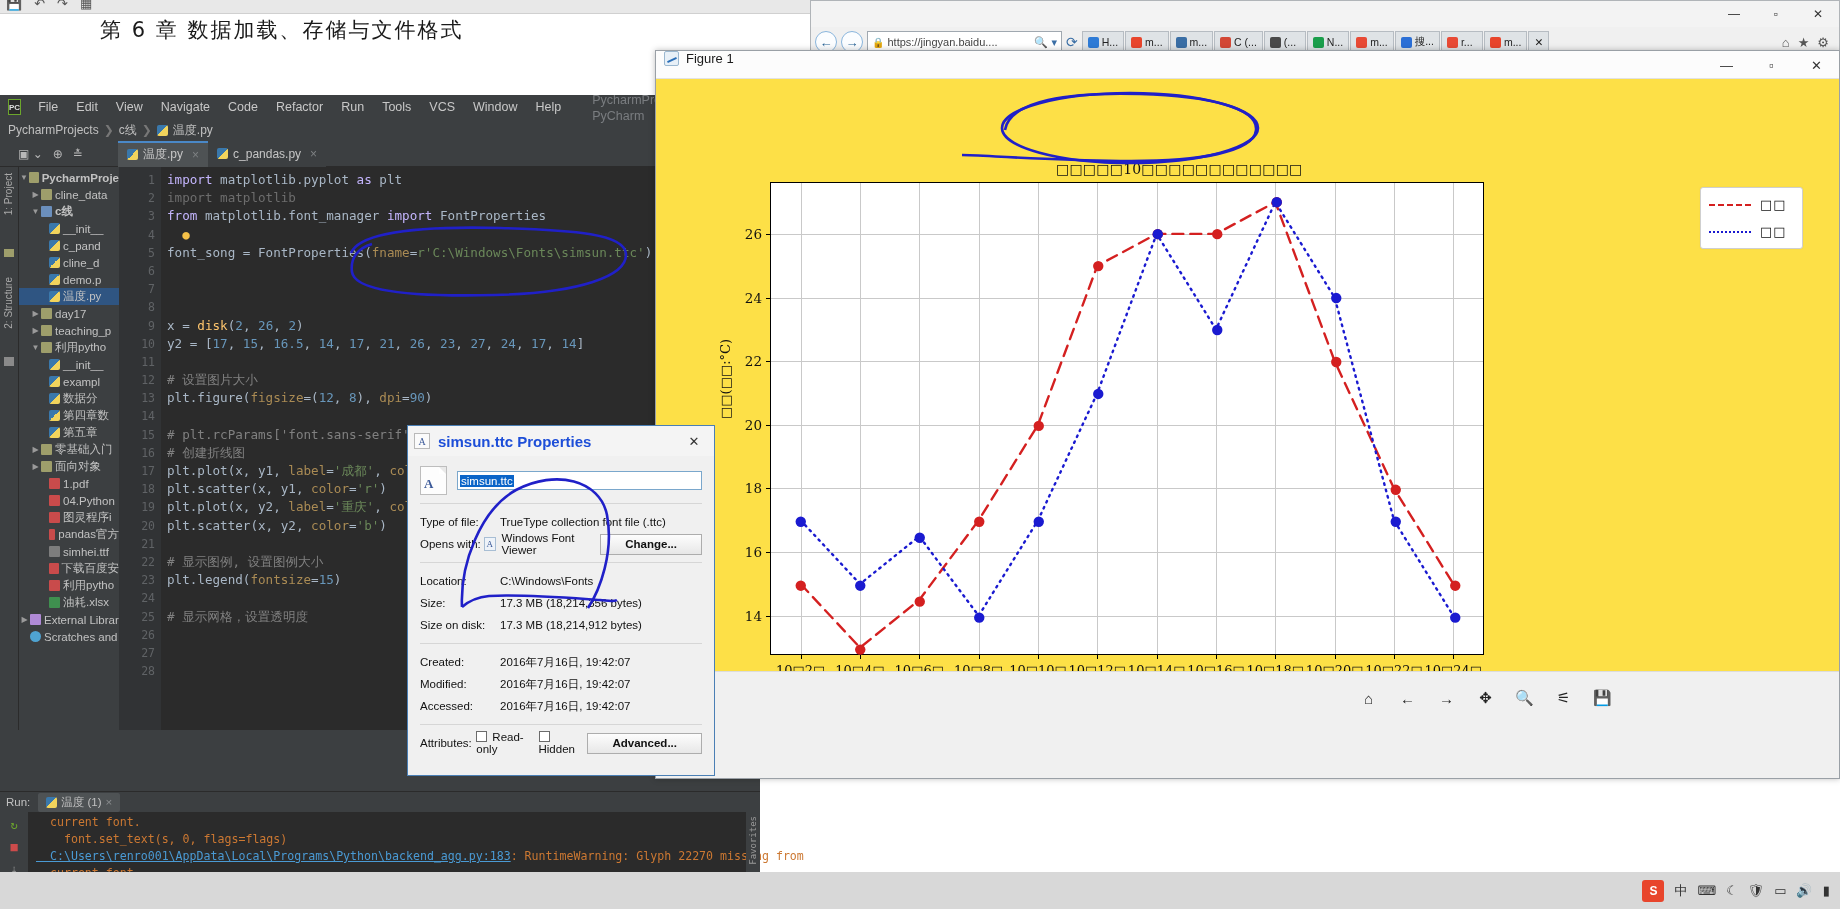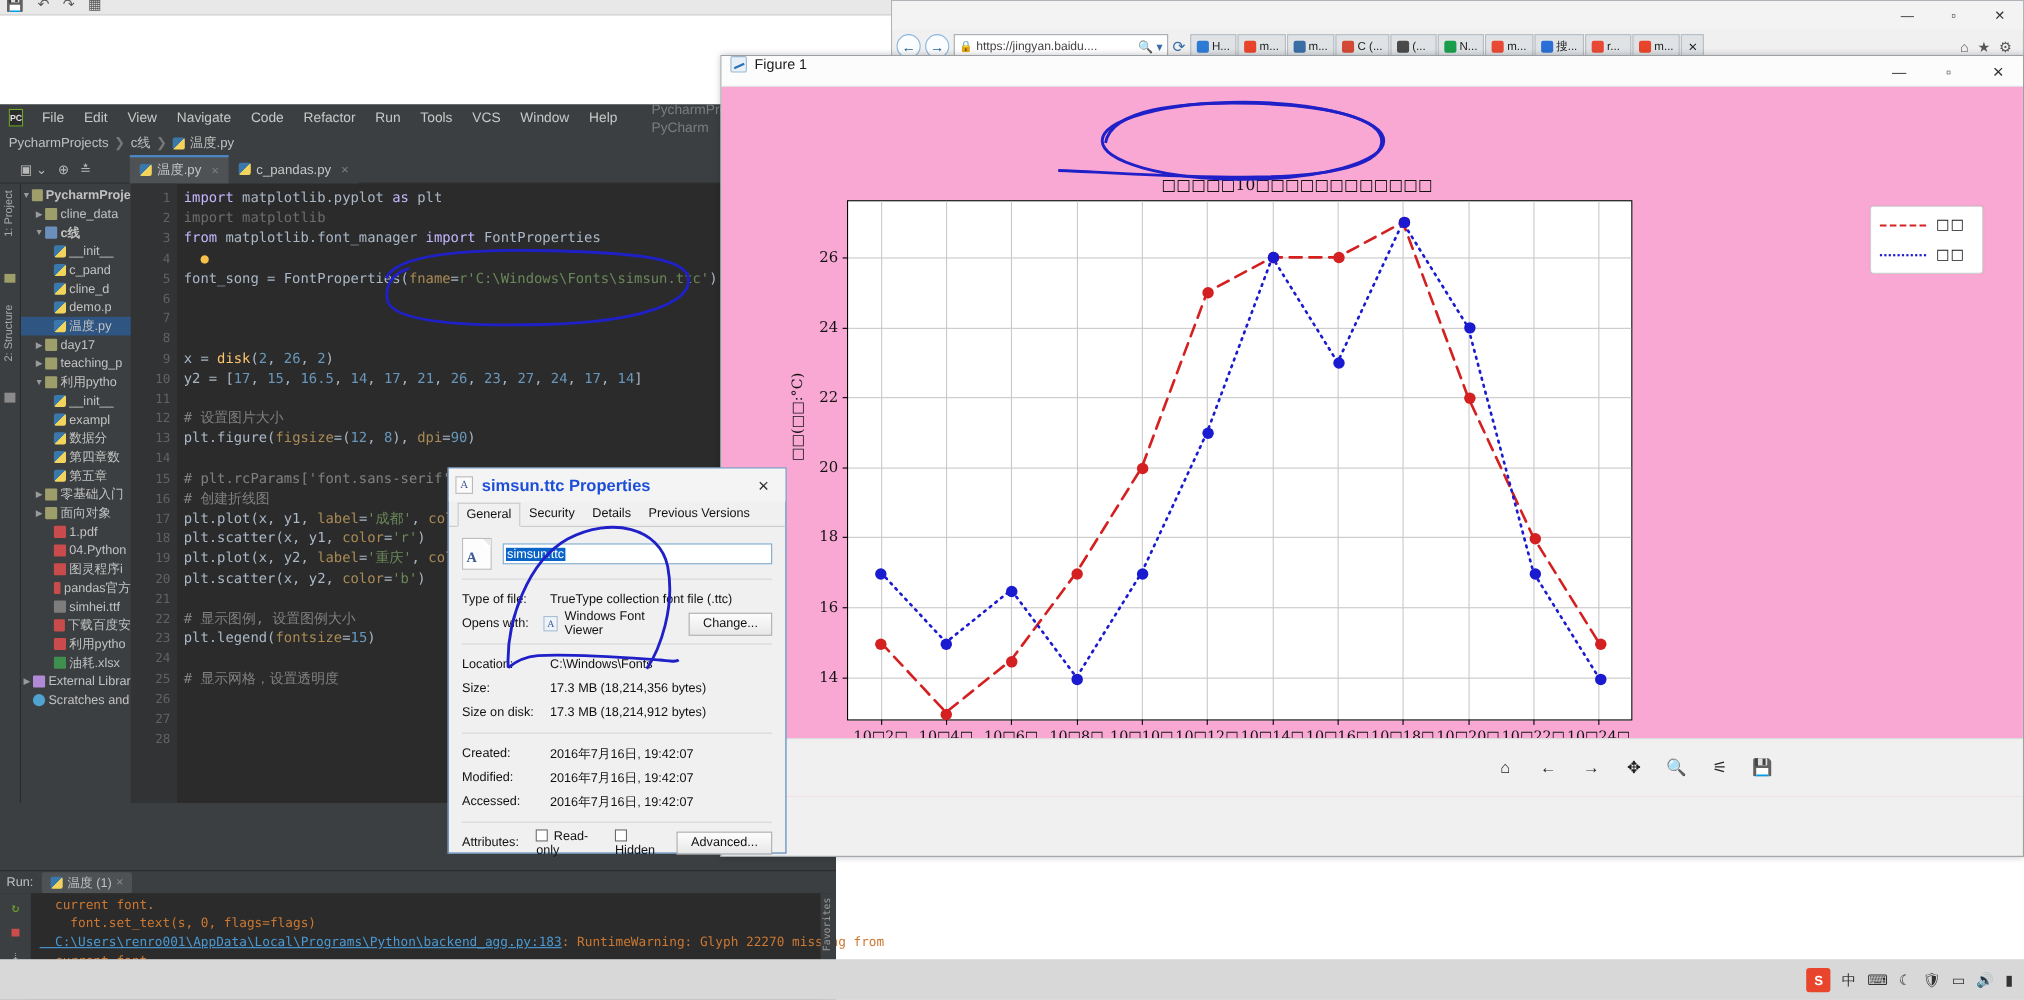--- a/index.html
+++ b/index.html
@@ -160,21 +160,21 @@
     height: 28px; background: #fcfcfc; display:flex; align-items:flex-start; padding-left:8px;
     font-size: 13px; color:#1b1b1b; border-bottom: 1px solid #e2e2e2;
   }
   .fig-ico {
     width: 15px; height: 15px; margin-right: 7px; position: relative;
     background: #e8f0f7; border-radius: 2px; border:1px solid #9bb8d0;
   }
   .fig-ico::after{content:""; position:absolute; left:2px; top:7px; width:10px; height:2px; background:#2b6fb8; transform: rotate(-25deg);}
   .fig-wbtns { margin-left:auto; display:flex; }
   .fig-wbtn { width: 45px; height: 28px; display:flex; align-items:center; justify-content:center; font-size:13px; color:#333;}
-  .fig-canvas { position: relative; width: 1183px; height: 645px; background: #f9a8d4; }
+  .fig-canvas { position: relative; width: 1183px; height: 645px; background: #fde047; }
 
   .plot-area {
     position:absolute; left: 114px; top: 103px; width: 714px; height: 473px;
     border: 1.4px solid #000; background: #fff;
   }
   .gridv, .gridh { position:absolute; background:#c9c9c9; }
   .gridv { width:1px; top:0; bottom:0; }
   .gridh { height:1px; left:0; right:0; }
   .ytick-lab { position:absolute; right:calc(100% + 9px); transform: translateY(-50%); font-size:13.5px; color:#111;
                font-family:"DejaVu Serif", serif; white-space:nowrap;}
@@ -236,22 +236,22 @@
     flex:1; height: 19px; border: 1px solid #7aa7cc; background:#fff; display:flex; align-items:center; padding-left:2px;
   }
   .fnsel { background:#0a64c8; color:#fff; font-size:11.5px; padding: 0 1px; }
   .hr { height:1px; background:#d6d6d6; margin: 7px 0; }
   .prow { display:flex; align-items:center; height: 22px; }
   .plab { width: 80px; color:#111; }
   .pval { color:#111; }
   .wfv-ico { width:14px;height:14px;margin-right:6px;background:#eef3f9;border:1px solid #a8bed4;color:#3b5998;font-size:9px;
              display:inline-flex;align-items:center;justify-content:center;font-family:"Liberation Serif",serif;}
   .btn {
-    height: 21px; padding: 0 12px; background: linear-gradient(#fdfdfd,#e7e7e7);
-    border: 1px solid #adadad; font-size: 11.5px; color:#111; display:inline-flex; align-items:center; justify-content:center;
+    height: 21px; padding: 0 24px; background: linear-gradient(#fdfdfd,#e7e7e7);
+    border: 1px solid #adadad; font-size: 11.5px; color:#111; display:inline-flex; align-items:center; justify-content:center;font-weight:bold;
   }
   .cbx { width:11px;height:11px;border:1px solid #6b6b6b;background:#fff;display:inline-block;margin-right:5px;vertical-align:-1px;}
 
   
   .ink { position:absolute; pointer-events:none; }
 
   
   .taskbar {
     position:absolute; left:0; bottom:0; width:1840px; height:37px; background:#d8d8d8;
     display:flex; align-items:center; justify-content:flex-end; gap:10px; padding-right:10px;
@@ -267,20 +267,21 @@
 <div id="root">
 
   <div class="bg-doc">
     <div class="bg-ribbon"></div>
     <div class="bg-ricons">
       <span>💾</span>
       <span>↶</span>
       <span>↷</span>
       <span>▦</span>
     </div>
+    <div class="bg-heading">第 6 章 数据加载、存储与文件格式</div>
   </div>
 
   <div class="pycharm">
 
     <div class="pc-menubar">
       <div class="pc-logo">PC</div>
       <div class="pc-menu-item">File</div>
       <div class="pc-menu-item">Edit</div>
       <div class="pc-menu-item">View</div>
       <div class="pc-menu-item">Navigate</div>
@@ -747,26 +748,20 @@
       </div>
     </div>
   </div>
 
   <div class="props">
     <div class="props-title">
       <span class="props-ico">A</span>
       <span class="props-ttl">simsun.ttc Properties</span>
       <span class="props-close">✕</span>
     </div>
-    <div class="props-tabs">
-      <span class="ptab active">General</span>
-      <span class="ptab">Security</span>
-      <span class="ptab">Details</span>
-      <span class="ptab">Previous Versions</span>
-    </div>
     <div class="props-body">
       <div class="fnrow">
         <span class="fnicon">A</span>
         <span class="fninput">
           <span class="fnsel">simsun.ttc</span>
         </span>
       </div>
       <div class="hr"></div>
 
       <div class="prow">

